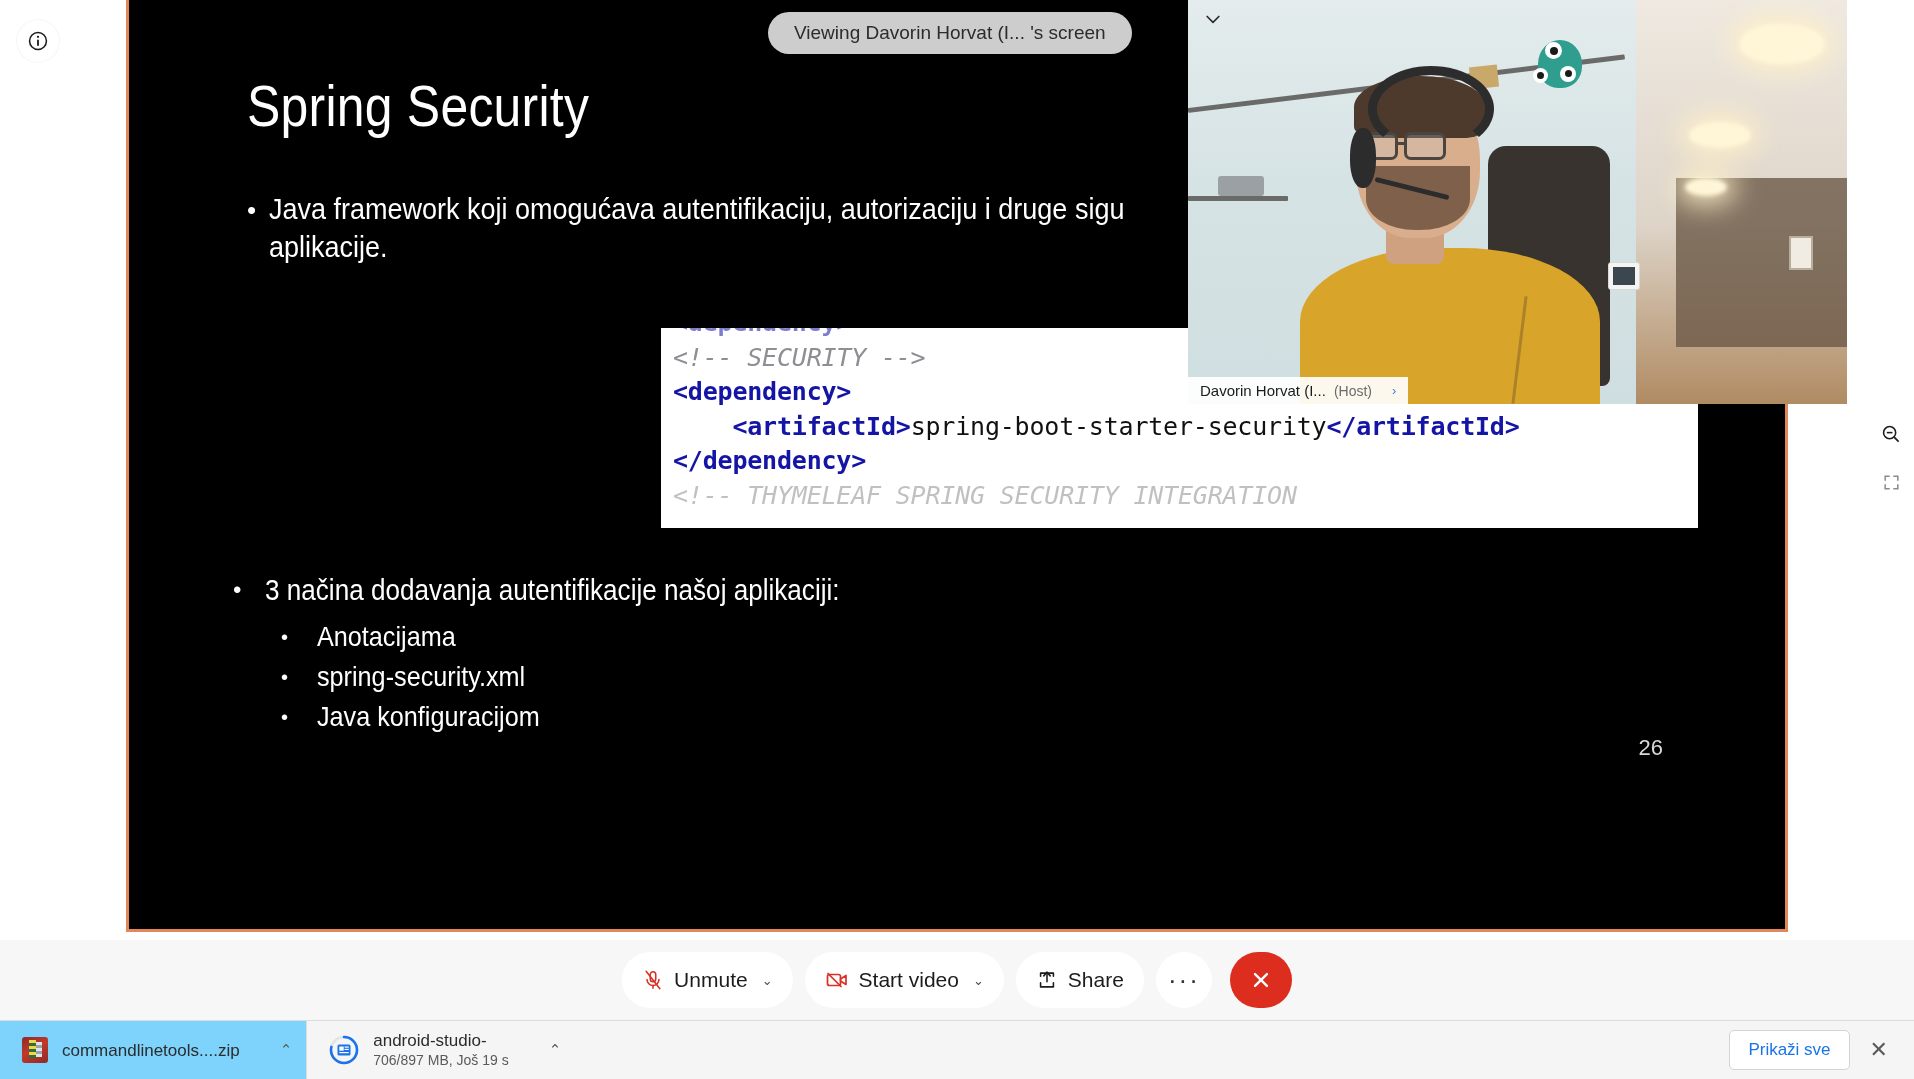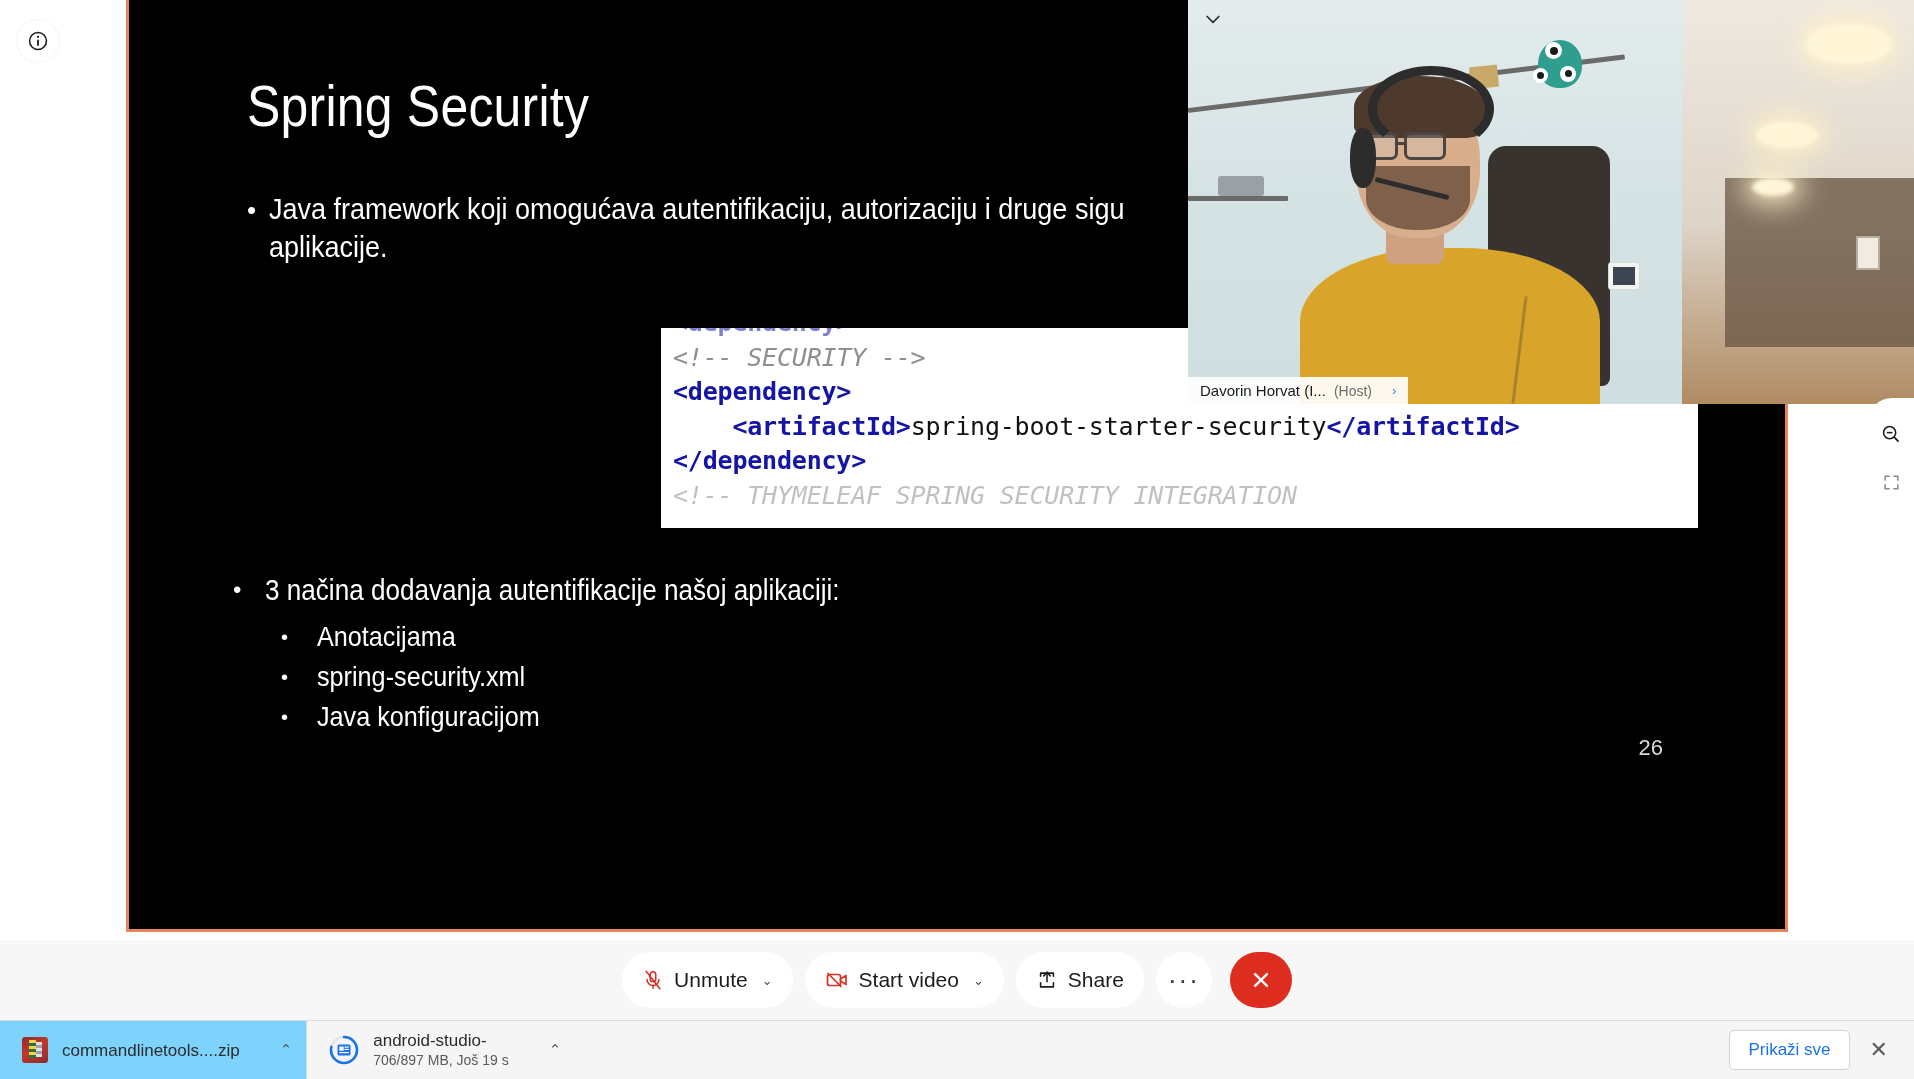--- a/index.html
+++ b/index.html
@@ -113,21 +113,21 @@
   #right-controls {
     position: absolute; right: 0px; top: 398px; width: 46px; height: 120px;
     background: #ffffff; border-radius: 24px 0 0 24px;
     display: flex; flex-direction: column; align-items: center;
     justify-content: space-evenly; z-index: 35;
   }
   #right-controls .ctl { width: 26px; height: 26px; display: flex; align-items: center; justify-content: center; }
 
   
   #video-panel {
-    position: absolute; left: 1188px; top: 0px; width: 726px; height: 404px;
+    position: absolute; left: 1188px; top: 0px; width: 659px; height: 404px;
     overflow: hidden; z-index: 30; background: #cfd9da;
   }
   #video-scene { position: absolute; inset: 0; }
   .wall {
     position: absolute; left: 0; top: 0; width: 70%; height: 100%;
     background: linear-gradient(180deg, #e4eced 0%, #d6e3e5 45%, #cfdee0 100%);
   }
   .right-room {
     position: absolute; right: 0; top: 0; width: 32%; height: 100%;
     background: linear-gradient(180deg, #efe9e1 0%, #ded5c9 55%, #b08b63 100%);
@@ -324,20 +324,21 @@
               <div class="sub-dot">•</div>
               <div class="sub-text">Java konfiguracijom</div>
             </div>
           </div>
         </div>
 
         <div class="page-number">26</div>
       </div>
     </div>
 
+    <div id="view-banner">Viewing Davorin Horvat (I... 's screen</div>
 
     <div id="right-controls">
       <div class="ctl">
         <svg viewBox="0 0 24 24" width="22" height="22">
           <circle cx="10.5" cy="10.5" r="6.6" fill="none" stroke="#1c1c1c" stroke-width="1.7"></circle>
           <line x1="7.4" y1="10.5" x2="13.6" y2="10.5" stroke="#1c1c1c" stroke-width="1.7"></line>
           <line x1="15.4" y1="15.4" x2="20.3" y2="20.3" stroke="#1c1c1c" stroke-width="1.9"></line>
         </svg>
       </div>
       <div class="ctl">

